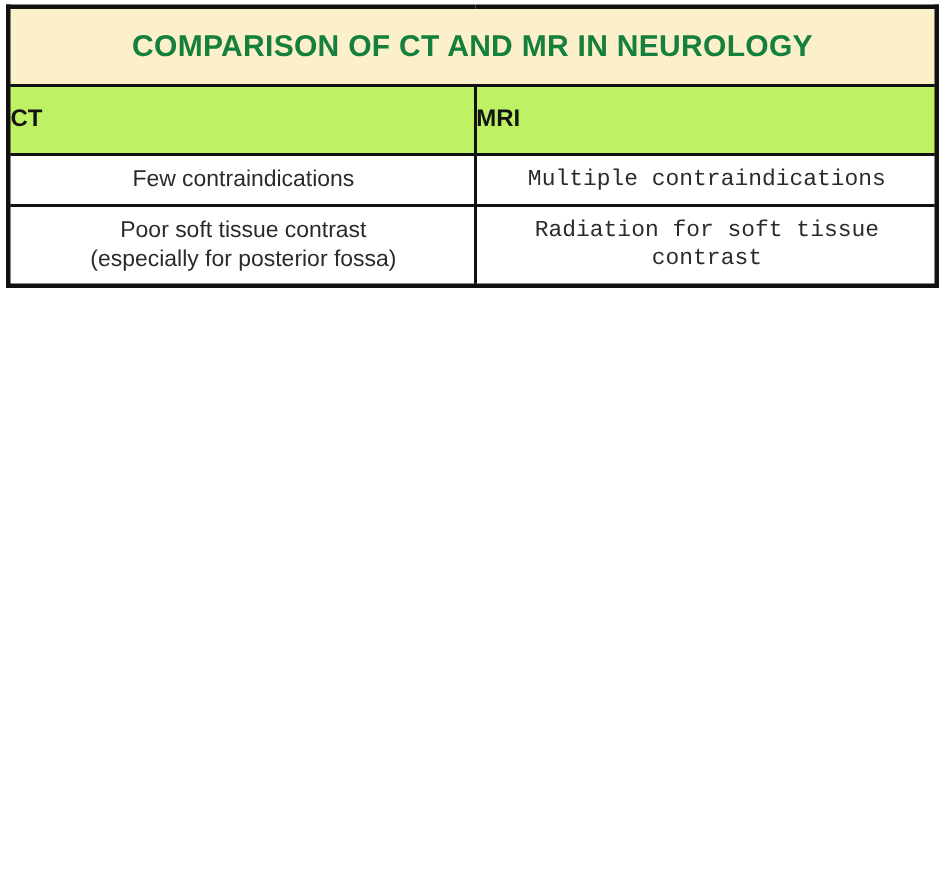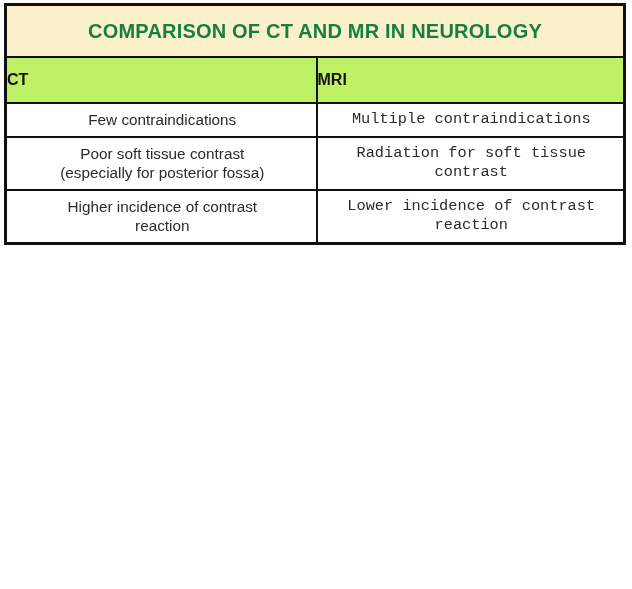--- a/index.html
+++ b/index.html
@@ -108,26 +108,16 @@
         <td class="data-cell first">
           <span class="cell-line">Poor soft tissue contrast
 (especially for posterior fossa)</span>
         </td>
         <td class="data-cell last">
           <span class="cell-line">Radiation for soft tissue contrast</span>
         </td>
       </tr>
 
 
-      <tr class="data-row">
-        <td class="data-cell first">
-          <span class="cell-line">Higher incidence of contrast
-reaction</span>
-        </td>
-        <td class="data-cell last">
-          <span class="cell-line">Lower incidence of contrast
-reaction</span>
-        </td>
-      </tr>
 
     </tbody>
   </table>
 </div>
 
 </body></html>

